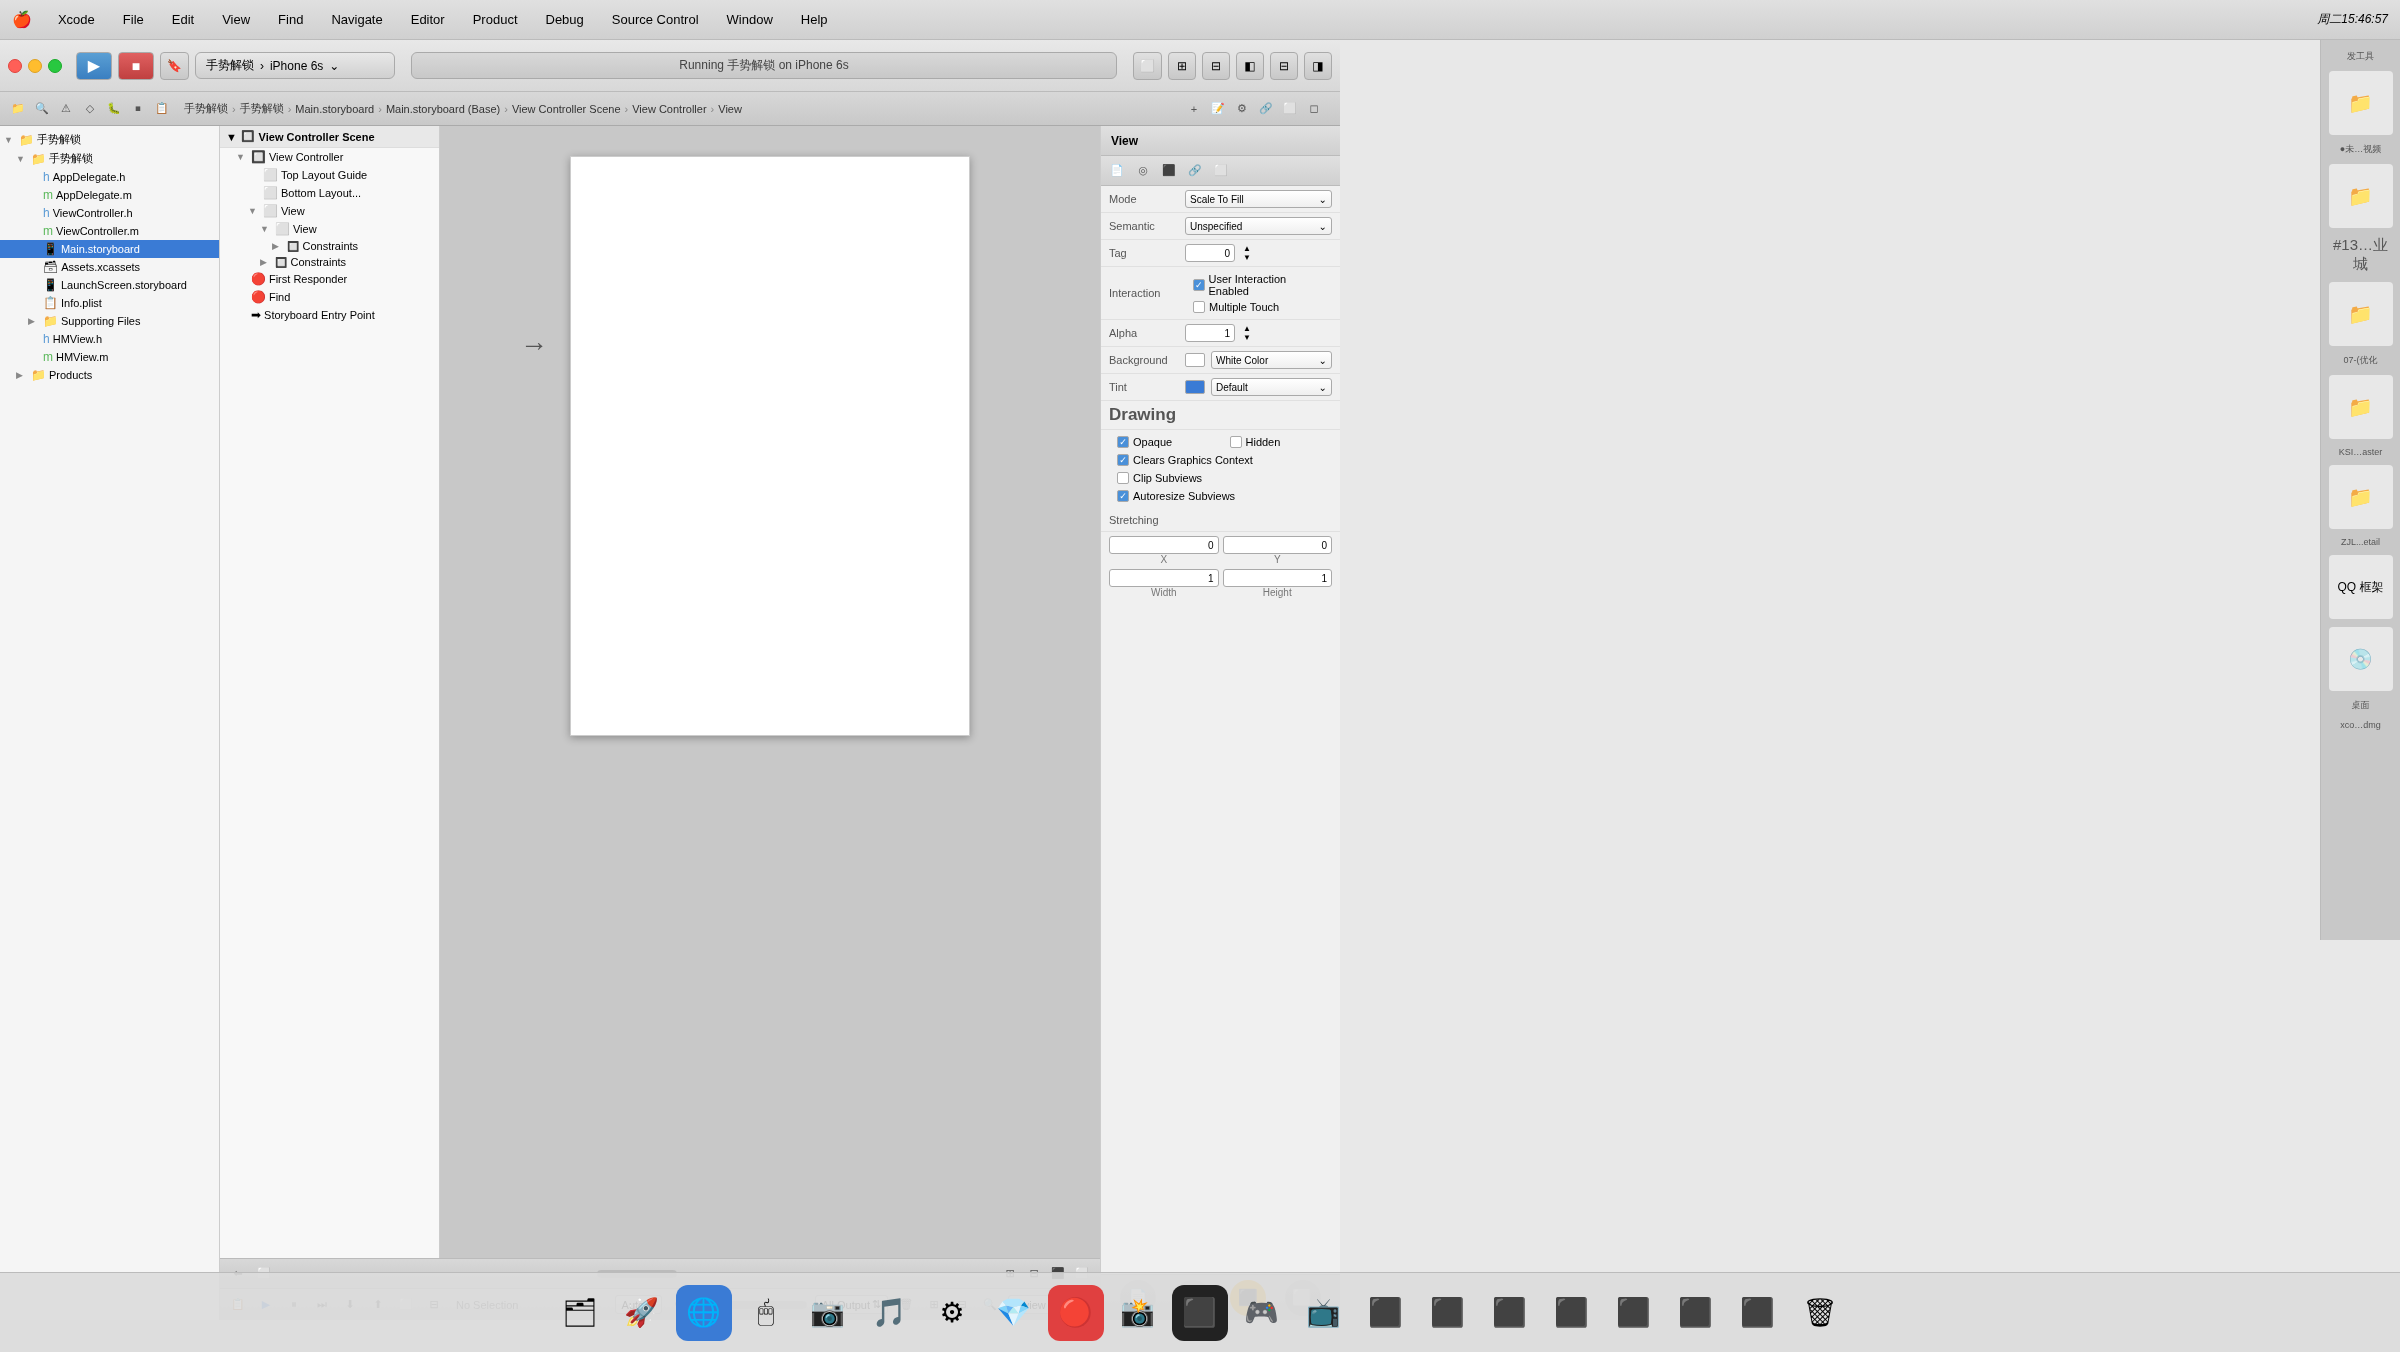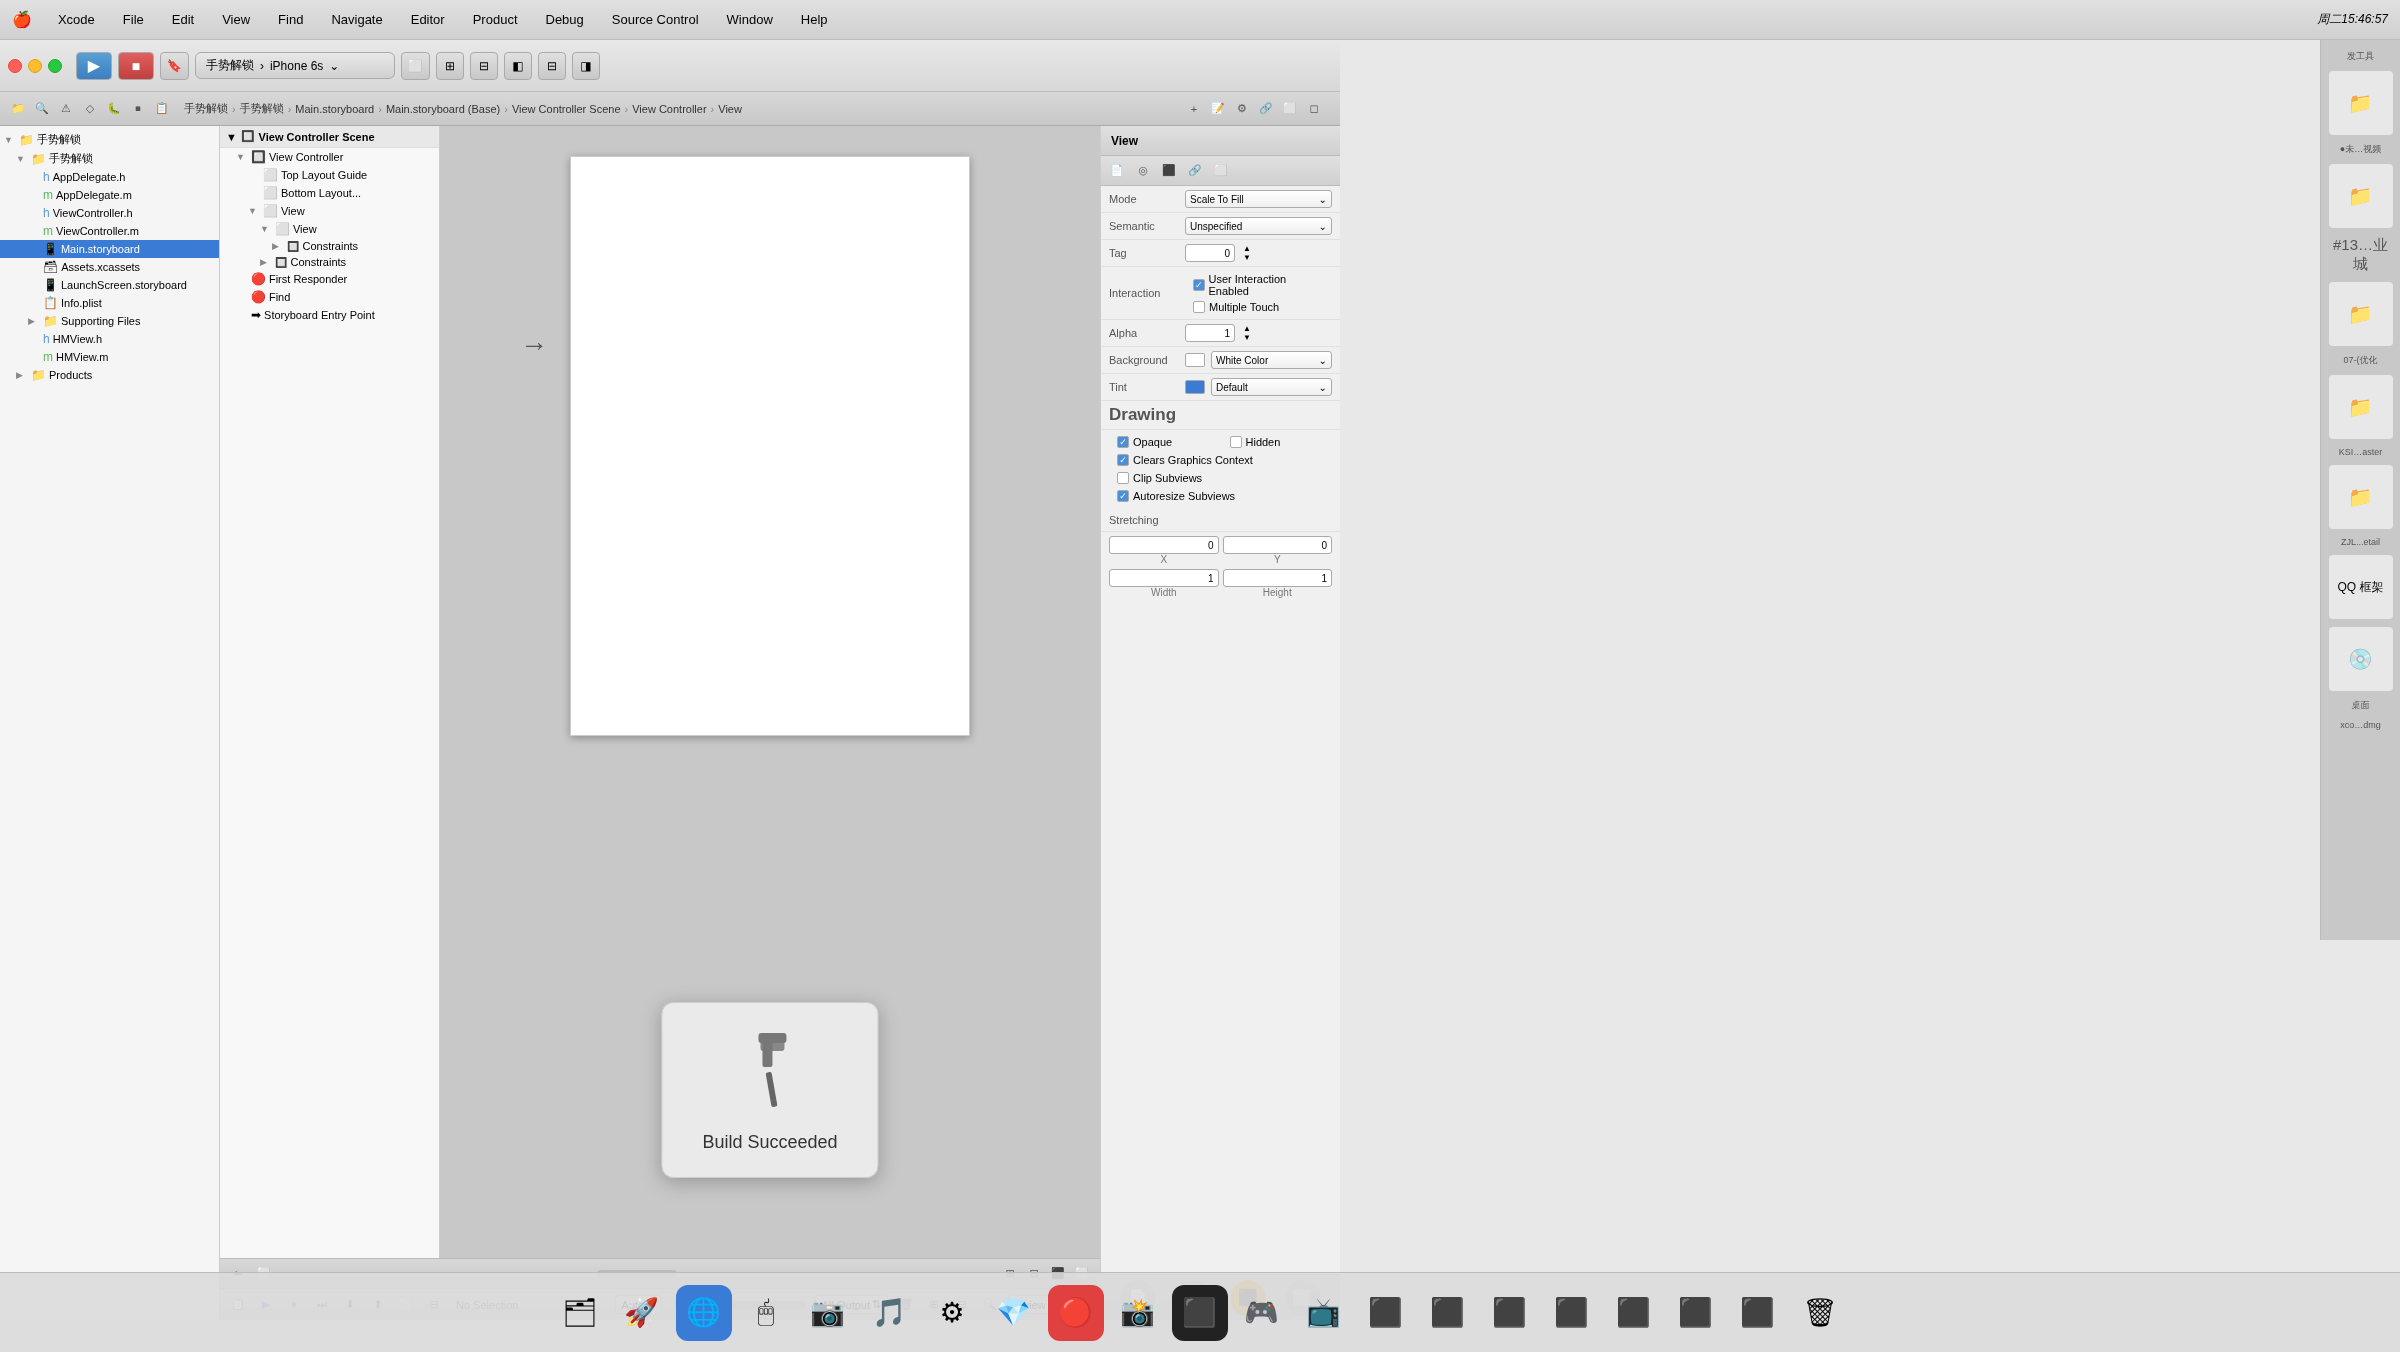--- a/index.html
+++ b/index.html
@@ -440,20 +440,23 @@
       <div class="tl tl-green"></div>
     </div>
     <div class="toolbar-btn run-btn">▶</div>
     <div class="toolbar-btn stop-btn">■</div>
     <div class="toolbar-btn">🔖</div>
     <div class="scheme-display">
       <span>手势解锁</span>
       <span>›</span>
       <span>iPhone 6s</span>
       <span>⌄</span>
+    </div>
+    <div class="status-area">
+      <span>Running 手势解锁 on iPhone 6s</span>
     </div>
     <div class="toolbar-btn">⬜</div>
     <div class="toolbar-btn">⊞</div>
     <div class="toolbar-btn">⊟</div>
     <div class="toolbar-btn">◧</div>
     <div class="toolbar-btn">⊟</div>
     <div class="toolbar-btn">◨</div>
   </div>
 
   <div class="toolbar2">
@@ -628,31 +631,20 @@
             <span class="tree-arrow"></span>
             <span class="file-icon">➡</span>
             <span class="tree-label">Storyboard Entry Point</span>
           </div>
         </div>
 
         <div class="canvas-area">
           <span class="canvas-arrow">→</span>
           <div class="phone-frame"></div>
 
-          <div class="build-overlay">
-            <div class="hammer-icon">
-              <svg width="60" height="80" viewBox="0 0 60 80" fill="none">
-                <rect x="28" y="45" width="6" height="35" rx="2" fill="#666" transform="rotate(-10, 31, 62)"></rect>
-                <rect x="20" y="10" width="24" height="14" rx="3" fill="#888"></rect>
-                <rect x="22" y="10" width="10" height="30" rx="2" fill="#777"></rect>
-                <rect x="18" y="6" width="28" height="10" rx="3" fill="#777"></rect>
-              </svg>
-            </div>
-            <span class="build-text">Build Succeeded</span>
-          </div>
         </div>
 
       </div>
 
       <div class="canvas-bottom-bar">
         <div class="nav-icon-btn">⬅</div>
         <div class="nav-icon-btn">⬜</div>
         <div style="flex:1; display:flex; justify-content:center;">
           <div style="width:80px; height:8px; background:#bbb; border-radius:4px;"></div>
         </div>

